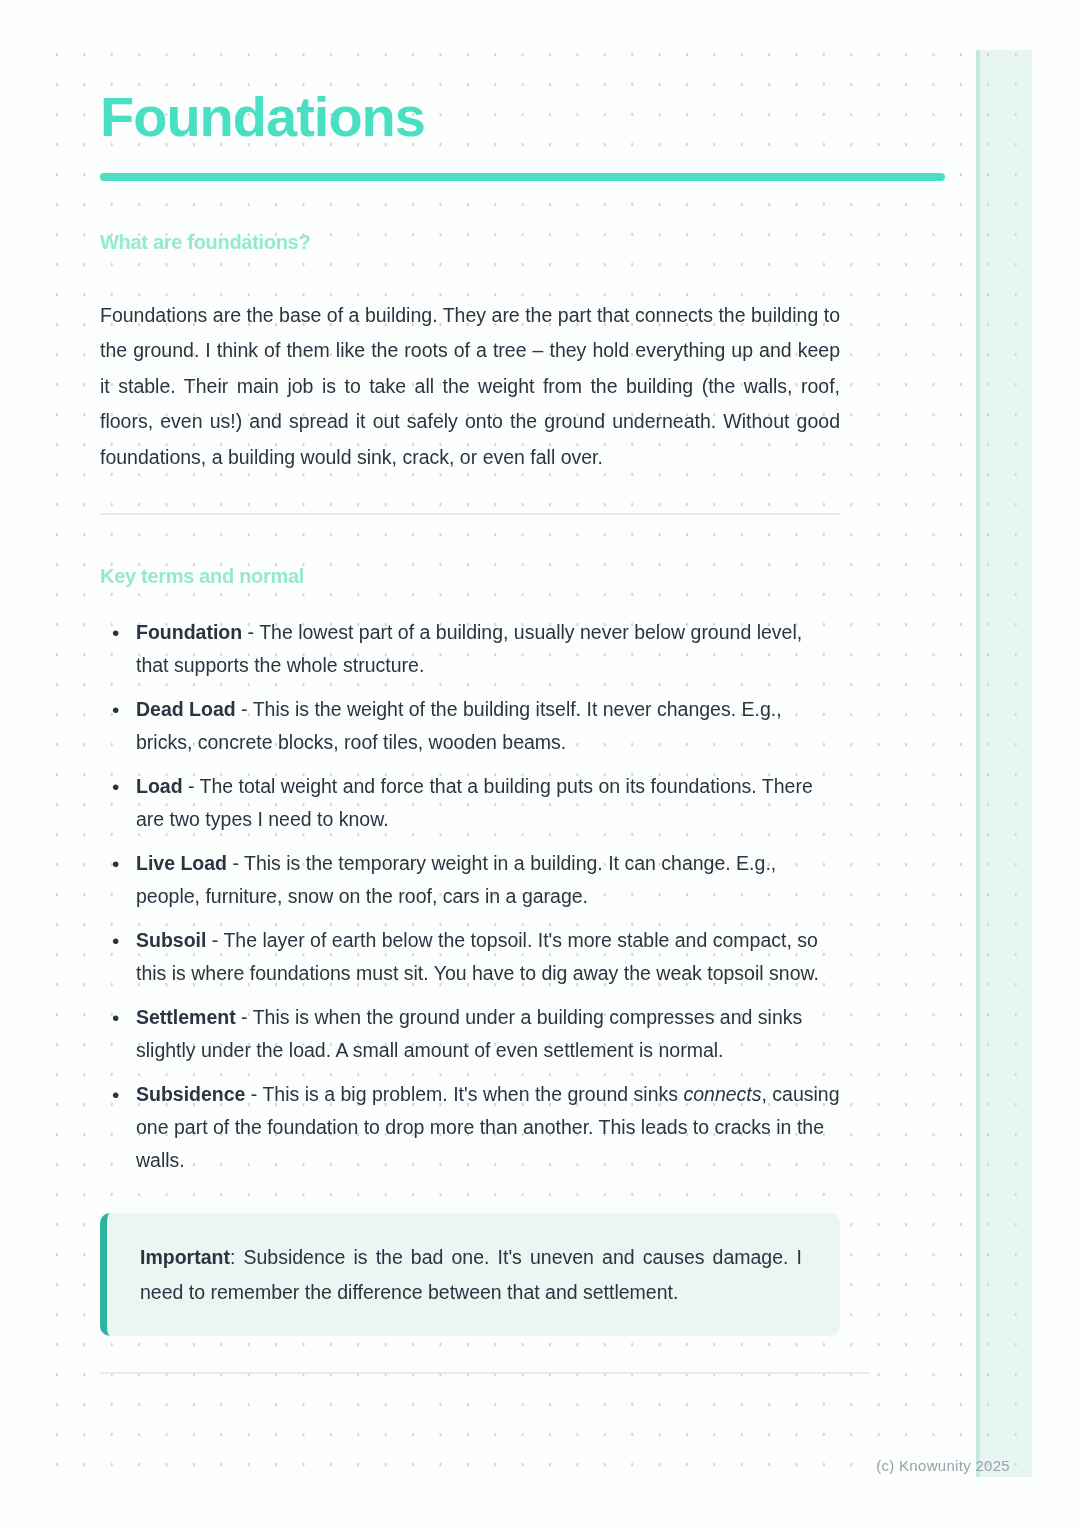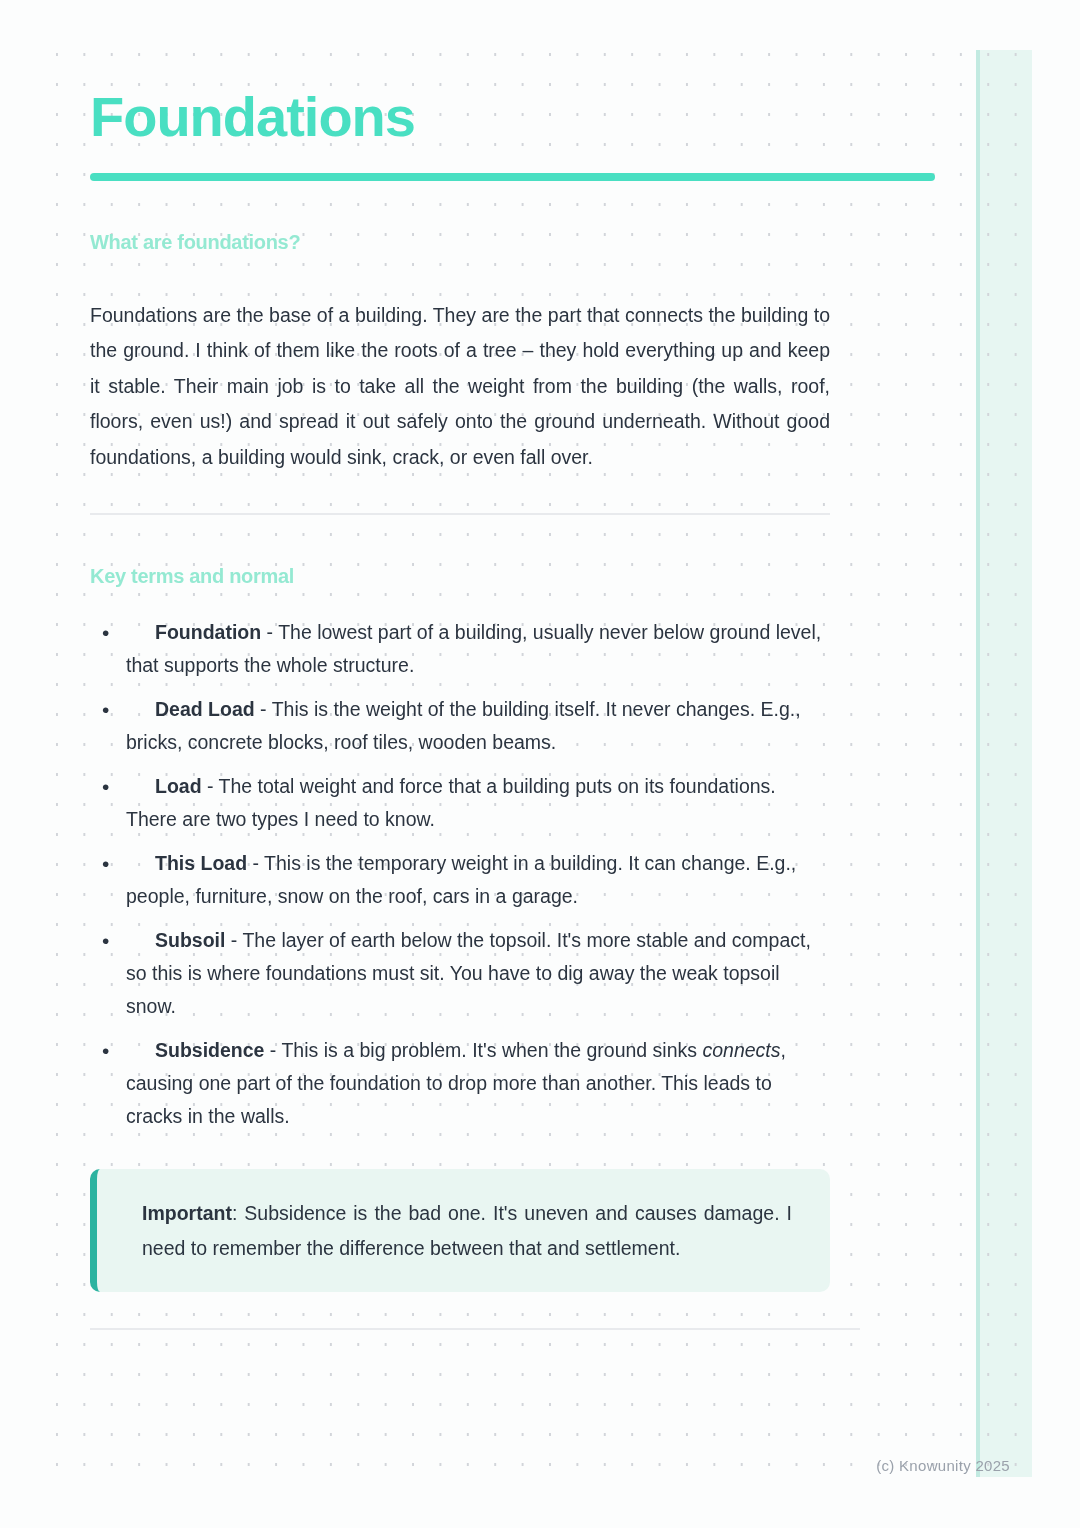--- a/index.html
+++ b/index.html
@@ -28,21 +28,21 @@
     left: 55px; top: 52px;
     width: 980px; height: 1415px;
     background-image: radial-gradient(ellipse 1.2px 2px at 2px 2.4px, var(--dots, #d2d5da) 97%, transparent 100%);
     background-size: 27.4px 30px;
     z-index: 1;
     pointer-events: none;
   }
 
   .content {
     position: absolute;
-    left: 90px; top: 0;
+    left: 100px; top: 0;
     width: 740px;
     z-index: 2;
   }
 
   h1.page-title {
     margin-top: 88px;
     font-size: 56px;
     line-height: 1.05;
     font-weight: 800;
     letter-spacing: -1px;
@@ -91,30 +91,30 @@
     line-height: 33px;
     margin-bottom: 11px;
   }
   ul.terms li::before {
     content: "\2022";
     position: absolute;
     left: 12px; top: 0;
     font-size: 21px;
     color: var(--text, #2b3440);
   }
-  .term { font-weight: 700; margin-left: 29px; }
+  .term { font-weight: 700; }
   .sep { white-space: pre; }
 
   .callout {
     margin-top: 36px;
     width: 740px;
     background: var(--callout_bg, #e9f6f2);
     border-left: 7px solid var(--callout_border, #2bb3a0);
     border-radius: 10px;
-    padding: 27px 38px 27px 45px;
+    padding: 27px 38px 27px 33px;
   }
   .callout p {
     font-size: 19.5px;
     line-height: 34.5px;
     text-align: justify;
   }
 
   .footer {
     position: absolute;
     right: 70px; top: 1457px;
@@ -141,22 +141,23 @@
   </section>
 
   <hr class="divider">
 
   <section>
     <h2 class="section-heading">Key terms and normal</h2>
     <ul class="terms">
       <li><span class="term">Foundation</span><span class="sep"> - </span><span>The lowest part of a building, usually never below ground level, that supports the whole structure.</span></li>
       <li><span class="term">Dead Load</span><span class="sep"> - </span><span>This is the weight of the building itself. It never changes. E.g., bricks, concrete blocks, roof tiles, wooden beams.</span></li>
       <li><span class="term">Load</span><span class="sep"> - </span><span>The total weight and force that a building puts on its foundations. There are two types I need to know.</span></li>
-      <li><span class="term">This Load</span><span class="sep"> - </span><span>This is the temporary weight in a building. It can change. E.g., people, furniture, snow on the roof, cars in a garage.</span></li>
+      <li><span class="term">Live Load</span><span class="sep"> - </span><span>This is the temporary weight in a building. It can change. E.g., people, furniture, snow on the roof, cars in a garage.</span></li>
       <li><span class="term">Subsoil</span><span class="sep"> - </span><span>The layer of earth below the topsoil. It's more stable and compact, so this is where foundations must sit. You have to dig away the weak topsoil snow.</span></li>
+      <li><span class="term">Settlement</span><span class="sep"> - </span><span>This is when the ground under a building compresses and sinks slightly under the load. A small amount of even settlement is normal.</span></li>
       <li><span class="term">Subsidence</span><span class="sep"> - </span><span>This is a big problem. It's when the ground sinks </span><em>connects</em><span>, causing one part of the foundation to drop more than another. This leads to cracks in the walls.</span></li>
     </ul>
   </section>
 
   <aside class="callout">
     <p><strong>Important</strong><span class="sep">: </span><span>Subsidence is the bad one. It's uneven and causes damage. I need to remember the difference between that and settlement.</span></p>
   </aside>
 
   <hr class="divider bottom">
 

